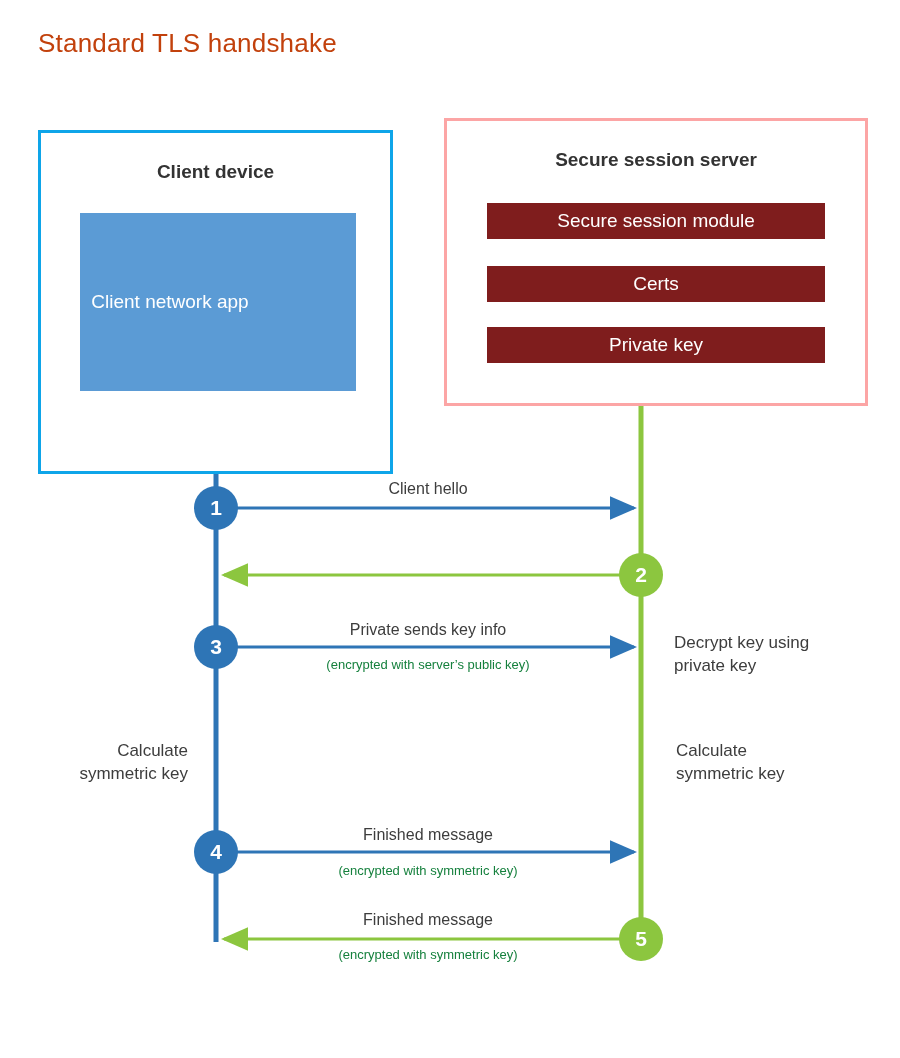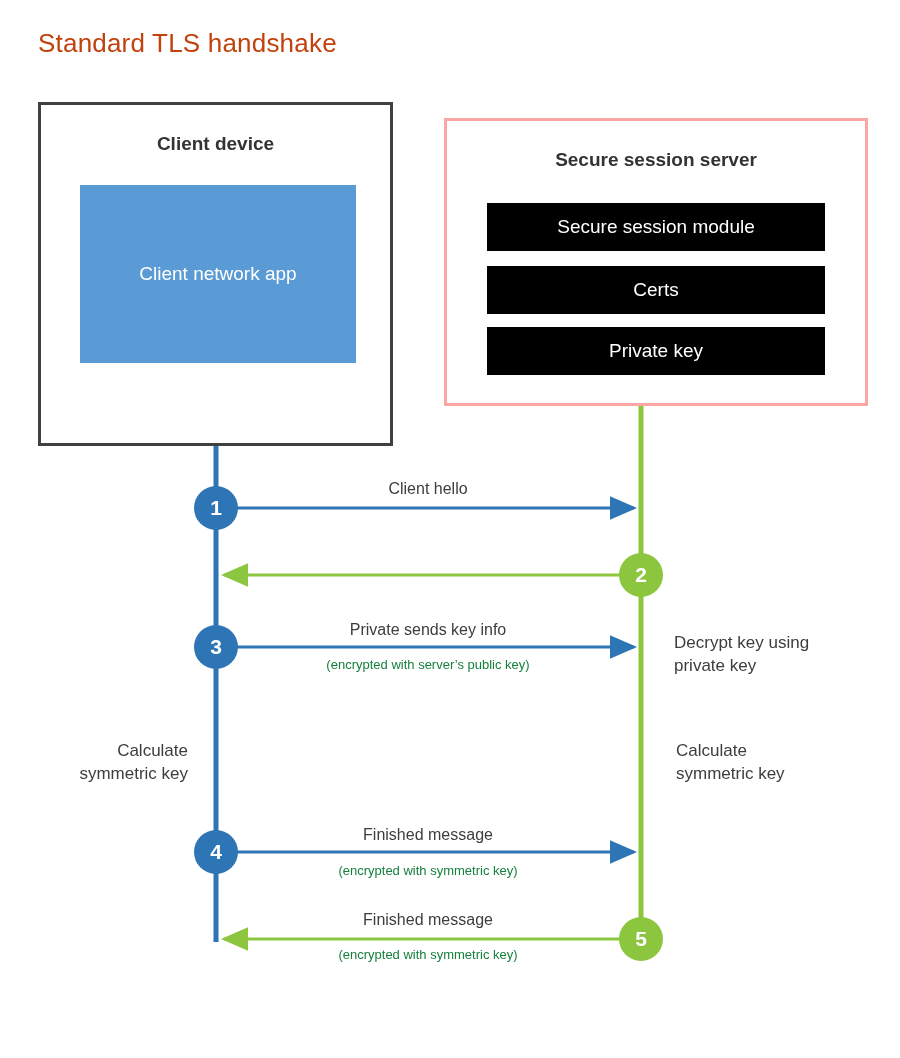--- a/index.html
+++ b/index.html
@@ -34,24 +34,24 @@
   }
 
   
   .actor-box {
     position: absolute;
     background: #ffffff;
     box-sizing: border-box;
   }
   #client-box {
     left: 38px;
-    top: 102px;
+    top: 130px;
     width: 355px;
     height: 344px;
-    border: 3px solid #404040;
+    border: 3px solid #0ea5e9;
   }
   #server-box {
     left: 444px;
     top: 118px;
     width: 424px;
     height: 288px;
     border: 3px solid #fca5a5;
   }
   .actor-title {
     position: absolute;
@@ -66,37 +66,37 @@
 
   #client-app-rect {
     position: absolute;
     left: 39px;
     top: 80px;
     width: 276px;
     height: 178px;
     background: #5b9bd5;
     display: flex;
     align-items: center;
-    justify-content: center;
+    justify-content: flex-start;
   }
   #client-app-rect .app-label {
     color: #ffffff;
     font-size: 19px;
     font-weight: 300;
     text-align: center;
     line-height: 1.35;
     width: 180px;
   }
 
   .server-bar {
     position: absolute;
     left: 40px;
     width: 338px;
-    height: 48px;
-    background: #000000;
+    height: 36px;
+    background: #7f1d1d;
     display: flex;
     align-items: center;
     justify-content: center;
     color: #ffffff;
     font-size: 19px;
     font-weight: 300;
   }
   #server-bar-0 { top: 82px; }
   #server-bar-1 { top: 145px; }
   #server-bar-2 { top: 206px; }

